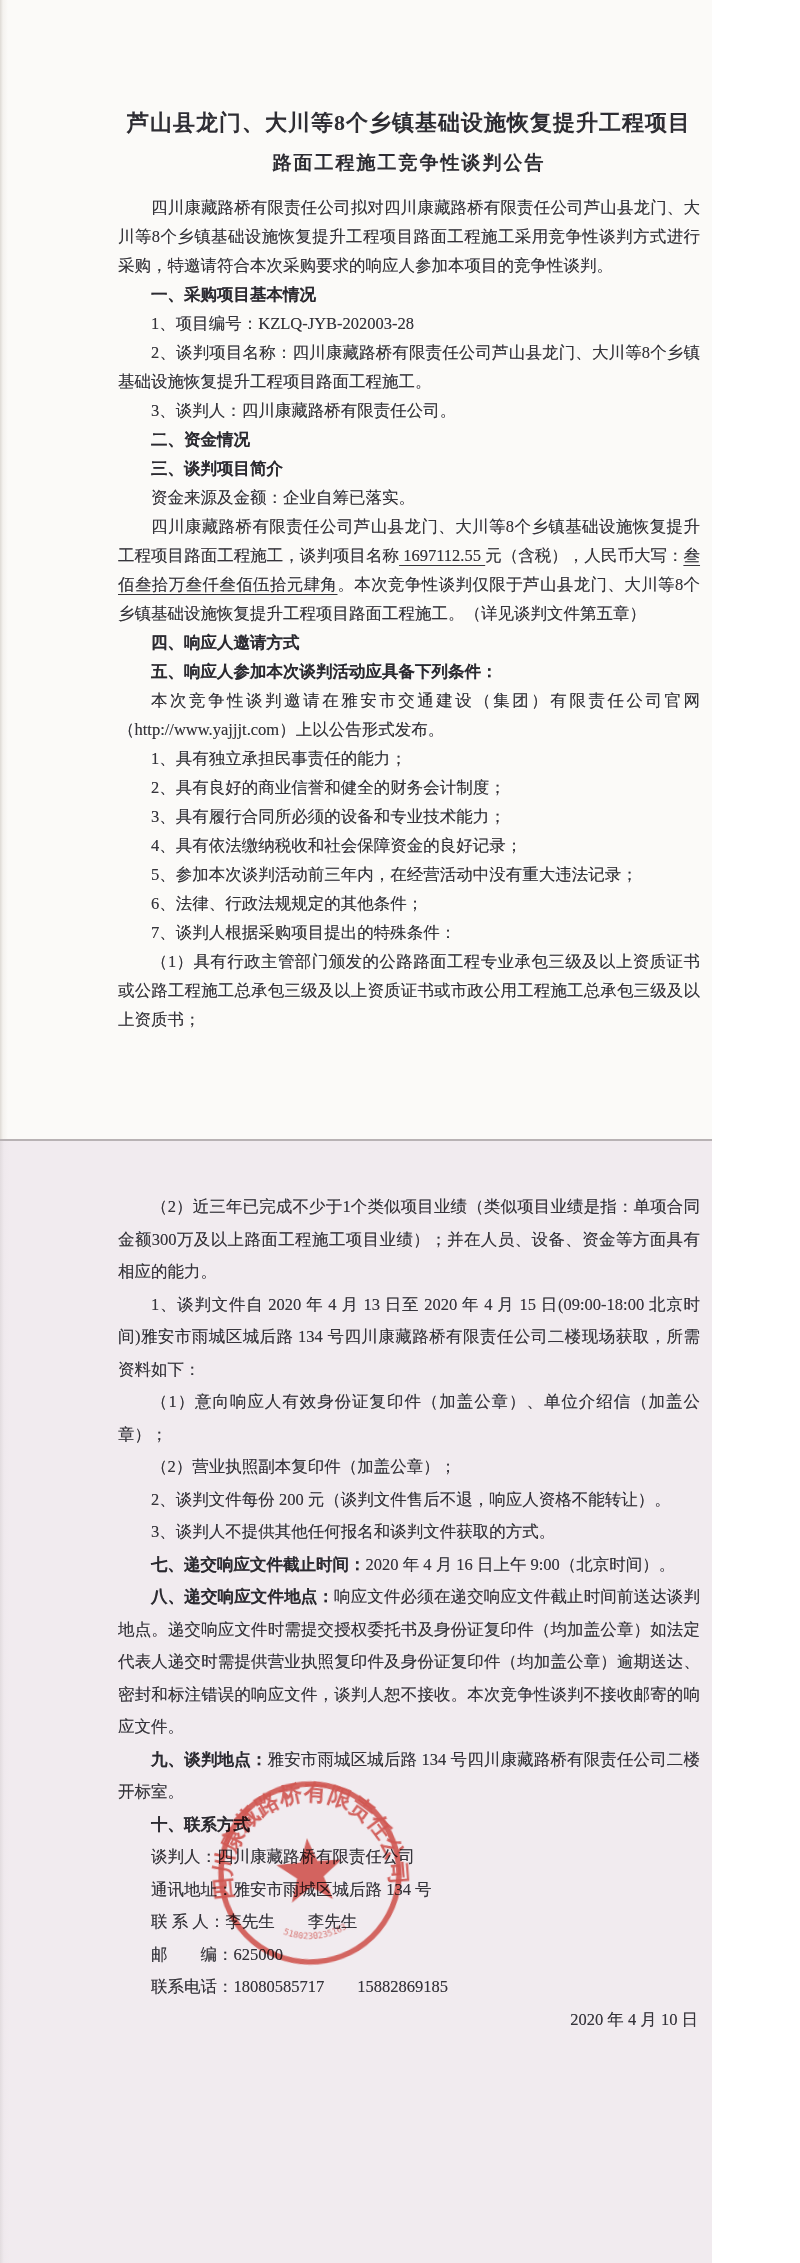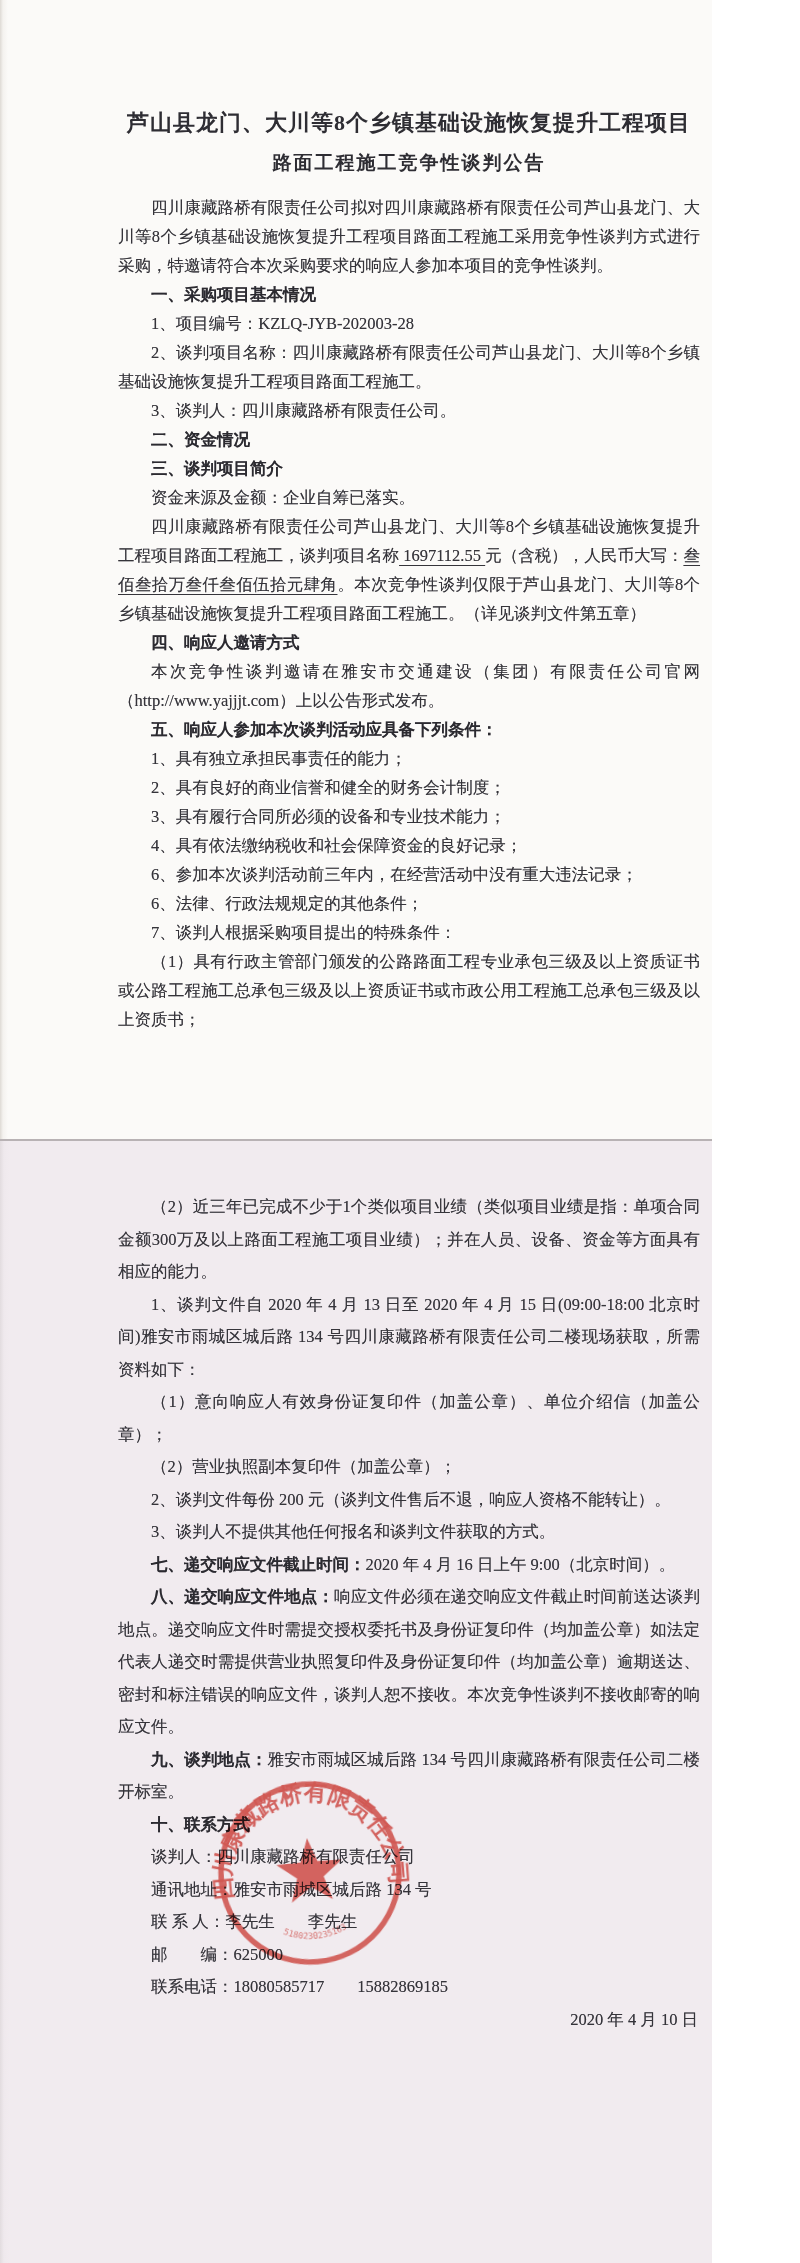--- a/index.html
+++ b/index.html
@@ -51,28 +51,28 @@
 
         <p class="t h">二、资金情况</p>
         <p class="t h">三、谈判项目简介</p>
 
         <p class="t">资金来源及金额：企业自筹已落实。</p>
         <p class="t">
           <span>四川康藏路桥有限责任公司芦山县龙门、大川等8个乡镇基础设施恢复提升工程项目路面工程施工，谈判项目名称</span><span class="u"> 1697112.55 </span><span>元（含税），人民币大写：</span><span class="u">叁佰叁拾万叁仟叁佰伍拾元肆角</span><span>。本次竞争性谈判仅限于芦山县龙门、大川等8个乡镇基础设施恢复提升工程项目路面工程施工。（详见谈判文件第五章）</span>
         </p>
 
         <p class="t h">四、响应人邀请方式</p>
+        <p class="t h">五、响应人参加本次谈判活动应具备下列条件：</p>
+
         <p class="t">本次竞争性谈判邀请在雅安市交通建设（集团）有限责任公司官网（http://www.yajjjt.com）上以公告形式发布。</p>
-
-        <p class="t h">五、响应人参加本次谈判活动应具备下列条件：</p>
         <p class="t">1、具有独立承担民事责任的能力；</p>
         <p class="t">2、具有良好的商业信誉和健全的财务会计制度；</p>
         <p class="t">3、具有履行合同所必须的设备和专业技术能力；</p>
         <p class="t">4、具有依法缴纳税收和社会保障资金的良好记录；</p>
-        <p class="t">6、参加本次谈判活动前三年内，在经营活动中没有重大违法记录；</p>
+        <p class="t">5、参加本次谈判活动前三年内，在经营活动中没有重大违法记录；</p>
         <p class="t">6、法律、行政法规规定的其他条件；</p>
         <p class="t">7、谈判人根据采购项目提出的特殊条件：</p>
         <p class="t">（1）具有行政主管部门颁发的公路路面工程专业承包三级及以上资质证书或公路工程施工总承包三级及以上资质证书或市政公用工程施工总承包三级及以上资质书；</p>
       </div>
     </div>
   </div>
 
   <div class="page page2">
     <div class="inner inner2 body2">
       <p class="t">（2）近三年已完成不少于1个类似项目业绩（类似项目业绩是指：单项合同金额300万及以上路面工程施工项目业绩）；并在人员、设备、资金等方面具有相应的能力。</p>

